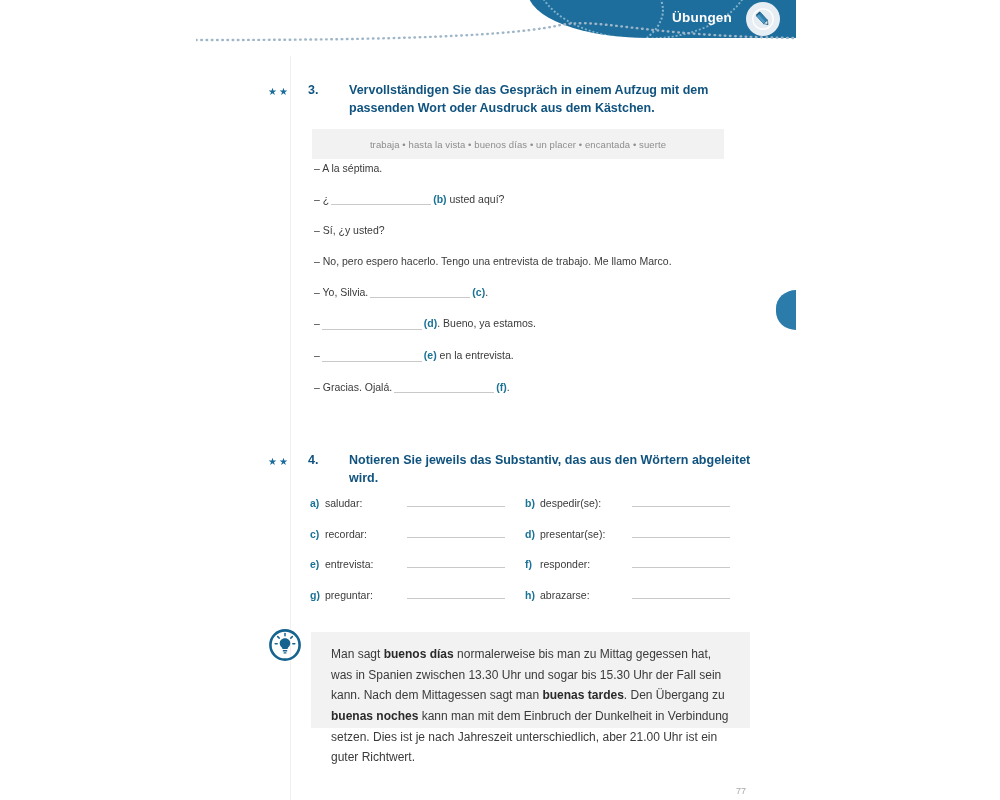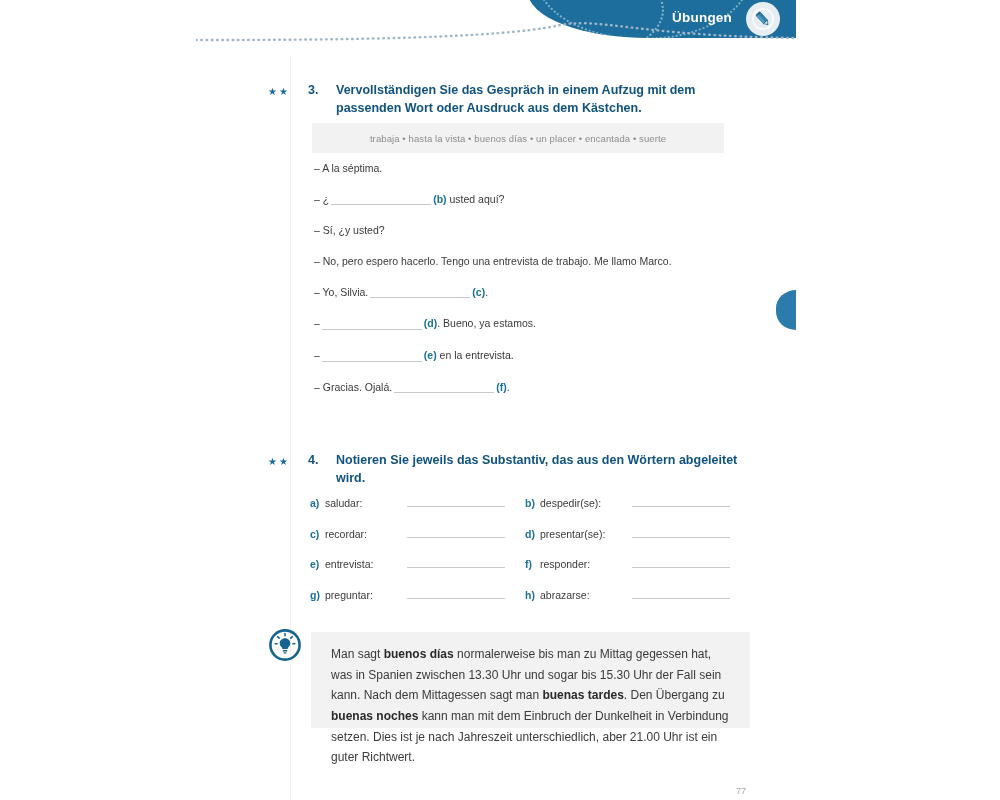--- a/index.html
+++ b/index.html
@@ -128,27 +128,28 @@
     font-weight: bold;
     color: #10537f;
     padding-top: 1px;
   }
   .ex-title {
     font-size: 12.5px;
     font-weight: bold;
     color: #10537f;
     line-height: 1.42;
     max-width: 410px;
+    margin-left: 13px;
   }
 
   
   .wordbank {
     position: absolute;
     left: 312px;
-    top: 123px;
+    top: 129px;
     width: 412px;
     height: 30px;
     background: #f2f2f2;
     display: flex;
     align-items: center;
     justify-content: center;
   }
   .wordbank-text {
     font-size: 9.5px;
     color: #8d8d8d;

